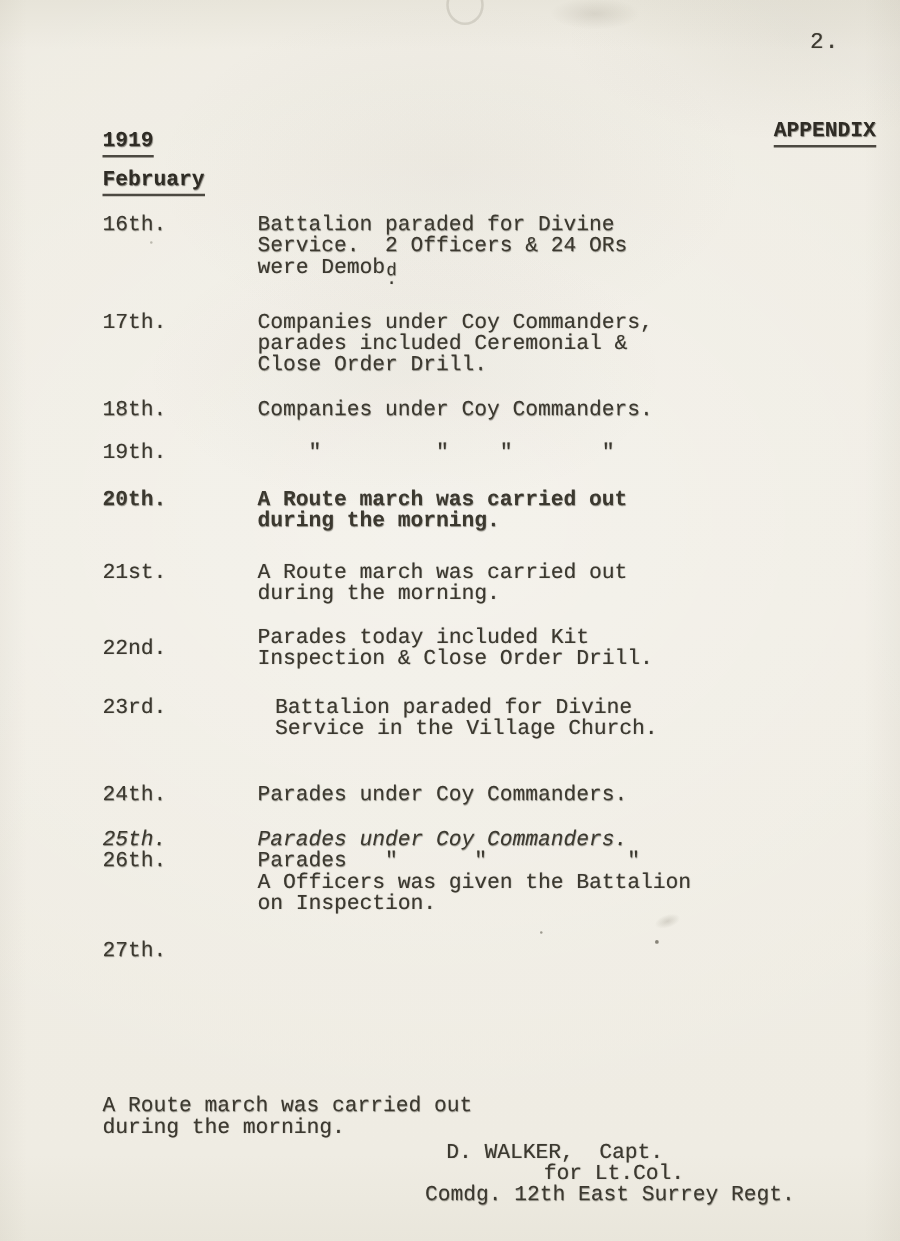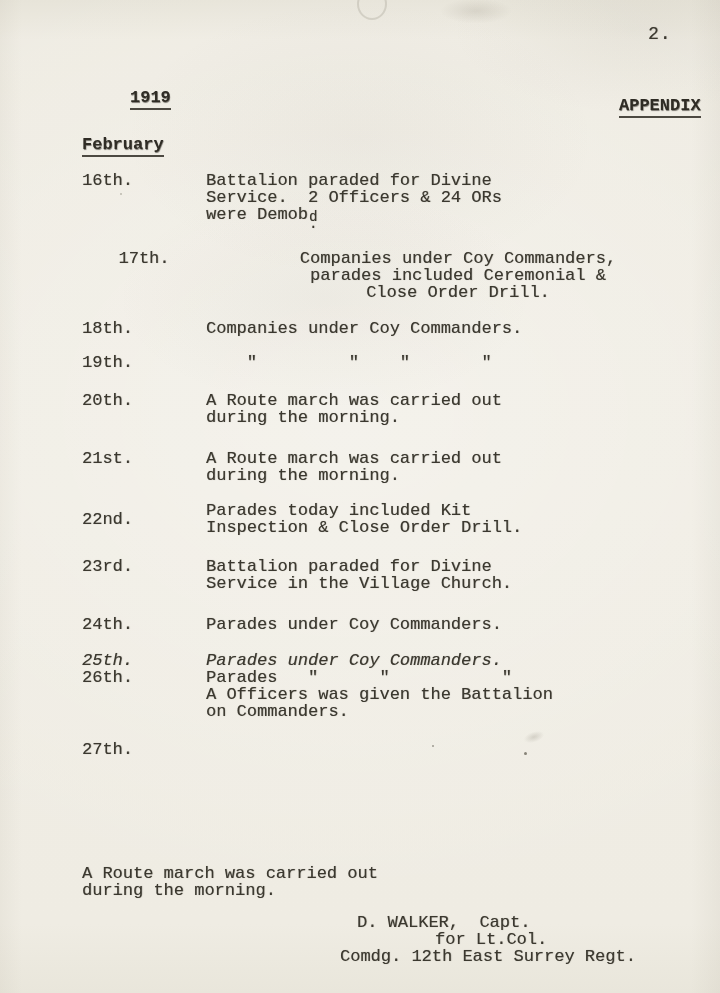--- a/index.html
+++ b/index.html
@@ -32,21 +32,21 @@
     padding-bottom: 1px;
     display: inline-block;
   }
   .page-number {
     position: absolute;
     left: 648px;
     top: 24px;
     font-size: 18px;
     letter-spacing: 1px;
   }
-  .year-heading { position: absolute; left: 82px; top: 88px; font-size: 17px; margin-left: 48px; }
+  .year-heading { position: absolute; left: 82px; top: 104px; font-size: 17px; }
   .appendix-heading { position: absolute; left: 619px; top: 96px; font-size: 17px; }
   .month-heading { position: absolute; left: 82px; top: 135px; font-size: 17px; }
   .entries {
     position: absolute;
     left: 82px;
     top: 172px;
     right: 10px;
     font-size: 17px;
     line-height: 17px;
   }
@@ -136,21 +136,21 @@
 
     <div class="entry" style="margin-bottom:20px;">
       <div class="entry-date">16th.</div>
       <div class="entry-text">
         <div class="entry-line">Battalion paraded for Divine</div>
         <div class="entry-line">Service.  2 Officers &amp; 24 ORs</div>
         <div class="entry-line"><span>were Demob</span><span class="supstack"><span class="sup-char">d</span><span class="dot-char">.</span></span></div>
       </div>
     </div>
 
-    <div class="entry" style="margin-bottom:19px;text-align:center;">
+    <div class="entry" style="margin-bottom:19px;">
       <div class="entry-date">17th.</div>
       <div class="entry-text">
         <div class="entry-line">Companies under Coy Commanders,</div>
         <div class="entry-line">parades included Ceremonial &amp;</div>
         <div class="entry-line">Close Order Drill.</div>
       </div>
     </div>
 
     <div class="entry" style="margin-bottom:17px;">
       <div class="entry-date">18th.</div>
@@ -159,21 +159,21 @@
       </div>
     </div>
 
     <div class="entry" style="margin-bottom:21px;">
       <div class="entry-date">19th.</div>
       <div class="entry-text">
         <div class="entry-line">    "         "    "       "</div>
       </div>
     </div>
 
-    <div class="entry" style="margin-bottom:24px;">
+    <div class="entry" style="margin-bottom:24px;font-weight:bold;">
       <div class="entry-date">20th.</div>
       <div class="entry-text">
         <div class="entry-line">A Route march was carried out</div>
         <div class="entry-line">during the morning.</div>
       </div>
     </div>
 
     <div class="entry" style="margin-bottom:18px;">
       <div class="entry-date">21st.</div>
       <div class="entry-text">
@@ -183,21 +183,21 @@
     </div>
 
     <div class="entry" style="margin-bottom:22px;align-items:center;">
       <div class="entry-date">22nd.</div>
       <div class="entry-text">
         <div class="entry-line">Parades today included Kit</div>
         <div class="entry-line">Inspection &amp; Close Order Drill.</div>
       </div>
     </div>
 
-    <div class="entry" style="margin-bottom:24px;">
+    <div class="entry" style="margin-bottom:36px;gap:14px;">
       <div class="entry-date">23rd.</div>
       <div class="entry-text">
         <div class="entry-line">Battalion paraded for Divine</div>
         <div class="entry-line">Service in the Village Church.</div>
       </div>
     </div>
 
     <div class="entry" style="margin-bottom:19px;">
       <div class="entry-date">24th.</div>
       <div class="entry-text">
@@ -210,21 +210,21 @@
       <div class="entry-text">
         <div class="entry-line">Parades under Coy Commanders.</div>
       </div>
     </div>
 
     <div class="entry" style="margin-bottom:21px;">
       <div class="entry-date">26th.</div>
       <div class="entry-text">
         <div class="entry-line">Parades   "      "           "</div>
         <div class="entry-line">A Officers was given the Battalion</div>
-        <div class="entry-line">on Commanders.</div>
+        <div class="entry-line">on Inspection.</div>
       </div>
     </div>
 
     <div class="entry" style="margin-bottom:20px;flex-direction:column;">
       <div class="entry-date">27th.</div>
       <div class="entry-text">
         <div class="entry-line">A Route march was carried out</div>
         <div class="entry-line">during the morning.</div>
       </div>
     </div>

